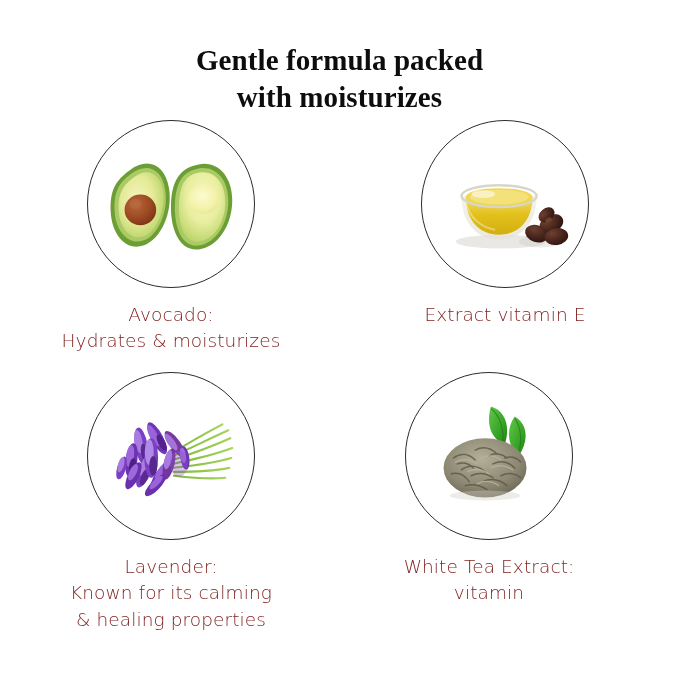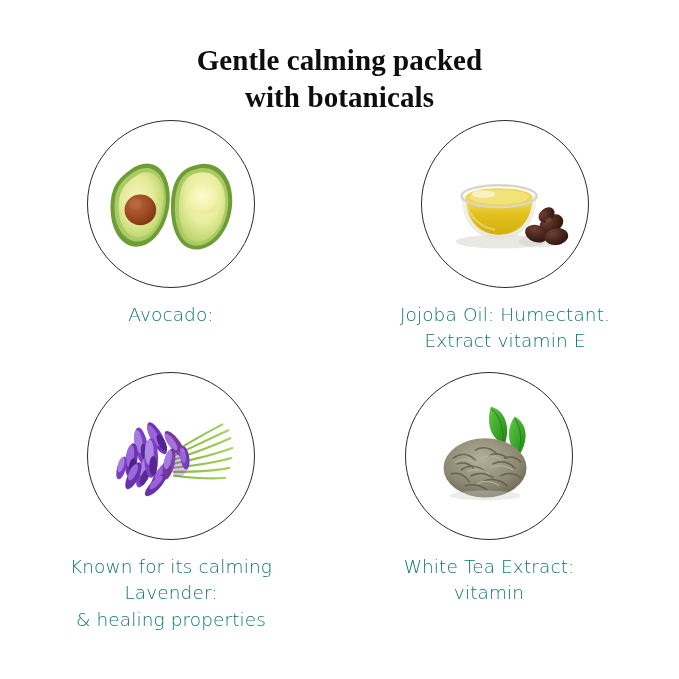--- a/index.html
+++ b/index.html
@@ -75,33 +75,33 @@
   }
 
   
   .caption {
     margin-top: 14px;
     text-align: center;
     font-family: "DejaVu Sans", "Liberation Sans", sans-serif;
     font-weight: 300;
     font-size: 18.5px;
     line-height: 1.42;
-    color: #0f766e;
+    color: #7f1d1d;
     letter-spacing: 0.1px;
   }
   .caption span { display: block; }
 </style>
 </head>
 <body>
 
 <div class="page">
 
   <div class="title">
-    <span class="title-line">Gentle calming packed</span>
-    <span class="title-line">with botanicals</span>
+    <span class="title-line">Gentle formula packed</span>
+    <span class="title-line">with moisturizes</span>
   </div>
 
   <div class="grid">
 
     <div class="cell cell-r1c1">
       <div class="circle">
         <svg class="art" viewBox="0 0 168 168">
           <defs>
             <radialGradient id="avFleshL" cx="42%" cy="42%" r="62%">
               <stop offset="0%" stop-color="#f4f5bd"></stop>
@@ -136,20 +136,21 @@
           <g>
             <path d="M112 44 C131 40 146 56 146 80 C146 106 131 128 112 130 C93 132 83 110 84 84 C85 58 95 47 112 44 Z" fill="#6d9e36"></path>
             <path d="M112 48 C129 45 142 59 142 81 C142 104 129 124 112 126 C95 128 87 108 88 84 C89 60 97 51 112 48 Z" fill="#a9ca64"></path>
             <path d="M113 52 C128 50 139 62 139 82 C139 102 128 120 113 122 C98 124 91 106 92 84 C93 62 100 54 113 52 Z" fill="url(#avFleshR)"></path>
             <ellipse cx="117" cy="79" rx="16" ry="15" fill="url(#avHollow)"></ellipse>
           </g>
         </svg>
       </div>
       <div class="caption">
         <span>Avocado:</span>
+        <span>Hydrates &amp; moisturizes</span>
       </div>
     </div>
 
     <div class="cell cell-r1c2">
       <div class="circle">
         <svg class="art" viewBox="0 0 168 168">
           <defs>
             <linearGradient id="joOil" x1="0" y1="0" x2="0" y2="1">
               <stop offset="0%" stop-color="#f0dc6b"></stop>
               <stop offset="45%" stop-color="#e3c11c"></stop>
@@ -182,21 +183,20 @@
           <g>
             <ellipse cx="131" cy="104" rx="12.5" ry="9" fill="url(#joSeed)" transform="rotate(-25 131 104)"></ellipse>
             <ellipse cx="116" cy="114" rx="12" ry="8.5" fill="url(#joSeed)" transform="rotate(18 116 114)"></ellipse>
             <ellipse cx="136" cy="117" rx="12" ry="8.5" fill="url(#joSeed)" transform="rotate(-8 136 117)"></ellipse>
             <ellipse cx="126" cy="95" rx="9" ry="6.5" fill="url(#joSeed)" transform="rotate(-40 126 95)"></ellipse>
             <ellipse cx="128" cy="100" rx="3.5" ry="2" fill="#8a5642" opacity="0.6" transform="rotate(-25 128 100)"></ellipse>
           </g>
         </svg>
       </div>
       <div class="caption">
-        <span>Jojoba Oil: Humectant.</span>
         <span>Extract vitamin E</span>
       </div>
     </div>
 
     <div class="cell cell-r2c1">
       <div class="circle">
         <svg class="art" viewBox="0 0 168 168">
           <defs>
             <linearGradient id="lvStem" x1="0" y1="0" x2="1" y2="0">
               <stop offset="0%" stop-color="#7fb83a"></stop>
@@ -271,22 +271,22 @@
                 <ellipse cx="0" cy="0" rx="5" ry="14" fill="#6a31ae"></ellipse>
                 <ellipse cx="-1.6" cy="-3" rx="3.2" ry="9" fill="#9a63da"></ellipse>
               </g>
             </g>
           </g>
 
           <ellipse cx="92" cy="92" rx="9" ry="13" fill="#8f55cc" opacity="0.35"></ellipse>
         </svg>
       </div>
       <div class="caption">
+        <span>Lavender:</span>
         <span>Known for its calming</span>
-        <span>Lavender:</span>
         <span>&amp; healing properties</span>
       </div>
     </div>
 
     <div class="cell cell-r2c2">
       <div class="circle">
         <svg class="art" viewBox="0 0 168 168">
           <defs>
             <linearGradient id="teaLeafA" x1="0" y1="0" x2="1" y2="1">
               <stop offset="0%" stop-color="#63c64a"></stop>

